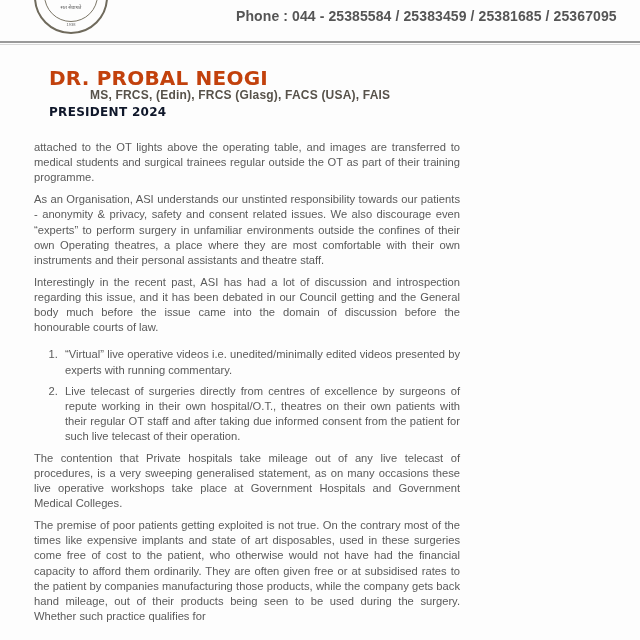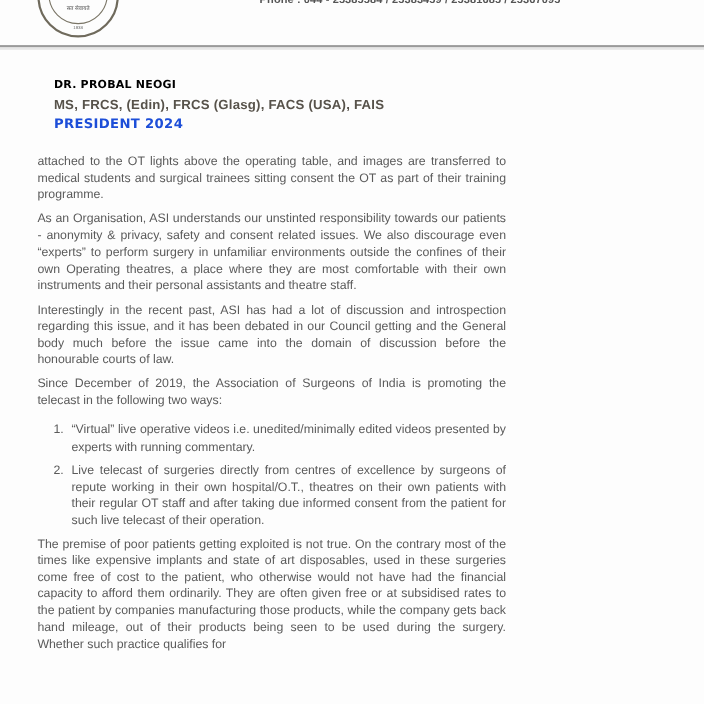--- a/index.html
+++ b/index.html
@@ -2,29 +2,29 @@
 <html><head>
   <meta charset="utf-8">
   <style>
     html, body { margin:0; padding:0; }
     body { width:640px; height:640px; overflow:hidden; background:#fdfdfd; position:relative; font-family:"Liberation Sans", sans-serif; }
     .letterhead { position:absolute; left:0; top:0; width:640px; height:42px; }
     .seal { position:absolute; left:34px; top:-40px; width:74px; height:74px; border:2px solid #6f6a5c; border-radius:50%; box-sizing:border-box; }
     .seal-inner { position:absolute; left:8px; top:6px; width:54px; height:54px; border:1.5px solid #7a7566; border-radius:50%; box-sizing:border-box; }
     .seal-text { position:absolute; left:0; width:100%; text-align:center; font-size:5px; color:#555; top:4px; }
     .seal-year { position:absolute; left:0; width:100%; text-align:center; font-size:4px; color:#666; top:22px; }
-    .contact { position:absolute; left:236px; top:0; font-family:"Liberation Sans", sans-serif; font-weight:bold; font-size:10px; line-height:11.6px; color:#555; letter-spacing:0.1px; }
+    .contact { position:absolute; left:236px; top:16px; font-family:"Liberation Sans", sans-serif; font-weight:bold; font-size:14px; line-height:11.6px; color:#555; letter-spacing:0.1px; }
     .contact div { white-space:nowrap; }
     .contact .phone { margin-top:-5px; }
     .rule { position:absolute; left:0; top:41px; width:640px; height:2px; background:#9a9a9a; }
     .rule2 { position:absolute; left:0; top:44px; width:640px; height:1px; background:#d8d8d8; }
     .header { position:absolute; left:49px; top:69px; color:#3d5aa8; font-family:"DejaVu Sans", sans-serif; }
-    .name { font-size:10px; font-weight:bold; letter-spacing:0.2px; line-height:18px; color:#000000; }
-    .quals { font-size:12px; font-weight:bold; line-height:17px; color:#57524a; font-family:"Liberation Sans", sans-serif; letter-spacing:0.2px; }
-    .title { font-size:12px; font-weight:bold; line-height:17px; color:#1d4ed8; letter-spacing:0.3px; }
+    .name { font-size:20px; font-weight:bold; letter-spacing:0.2px; line-height:18px; color:#c2410c; }
+    .quals { font-size:12px; font-weight:bold; line-height:17px; color:#57524a; font-family:"Liberation Sans", sans-serif; letter-spacing:0.2px;margin-left:41px; }
+    .title { font-size:12px; font-weight:bold; line-height:17px; color:#0f172a; letter-spacing:0.3px; }
     .body { position:absolute; left:34px; top:140px; width:426px; font-family:"Liberation Sans", sans-serif; font-size:11.2px; line-height:15.2px; color:#5a5a5a; text-align:justify; }
     .body p { margin:0 0 6.5px 0; }
     .body ol { margin:12px 0 6px 0; padding:0 0 0 27px; }
     .body li { margin:0 0 6px 0; padding-left:4px; }
   </style>
 </head>
 <body>
 
 <div class="letterhead">
   <div class="seal">
@@ -39,22 +39,22 @@
 <div class="rule"></div>
 <div class="rule2"></div>
 
 <div class="header">
   <div class="name">DR. PROBAL NEOGI</div>
   <div class="quals">MS, FRCS, (Edin), FRCS (Glasg), FACS (USA), FAIS</div>
   <div class="title">PRESIDENT 2024</div>
 </div>
 
 <div class="body">
-  <p>attached to the OT lights above the operating table, and images are transferred to medical students and surgical trainees sitting consent the OT as part of their training programme.</p>
+  <p>attached to the OT lights above the operating table, and images are transferred to medical students and surgical trainees regular outside the OT as part of their training programme.</p>
   <p>As an Organisation, ASI understands our unstinted responsibility towards our patients - anonymity &amp; privacy, safety and consent related issues. We also discourage even “experts” to perform surgery in unfamiliar environments outside the confines of their own Operating theatres, a place where they are most comfortable with their own instruments and their personal assistants and theatre staff.</p>
   <p>Interestingly in the recent past, ASI has had a lot of discussion and introspection regarding this issue, and it has been debated in our Council getting and the General body much before the issue came into the domain of discussion before the honourable courts of law.</p>
-  <p>Since December of 2019, the Association of Surgeons of India is promoting the telecast in the following two ways:</p>
   <ol>
     <li>“Virtual” live operative videos i.e. unedited/minimally edited videos presented by experts with running commentary.</li>
     <li>Live telecast of surgeries directly from centres of excellence by surgeons of repute working in their own hospital/O.T., theatres on their own patients with their regular OT staff and after taking due informed consent from the patient for such live telecast of their operation.</li>
   </ol>
+  <p>The contention that Private hospitals take mileage out of any live telecast of procedures, is a very sweeping generalised statement, as on many occasions these live operative workshops take place at Government Hospitals and Government Medical Colleges.</p>
   <p>The premise of poor patients getting exploited is not true. On the contrary most of the times like expensive implants and state of art disposables, used in these surgeries come free of cost to the patient, who otherwise would not have had the financial capacity to afford them ordinarily. They are often given free or at subsidised rates to the patient by companies manufacturing those products, while the company gets back hand mileage, out of their products being seen to be used during the surgery. Whether such practice qualifies for</p>
 </div>
 
 </body></html>

